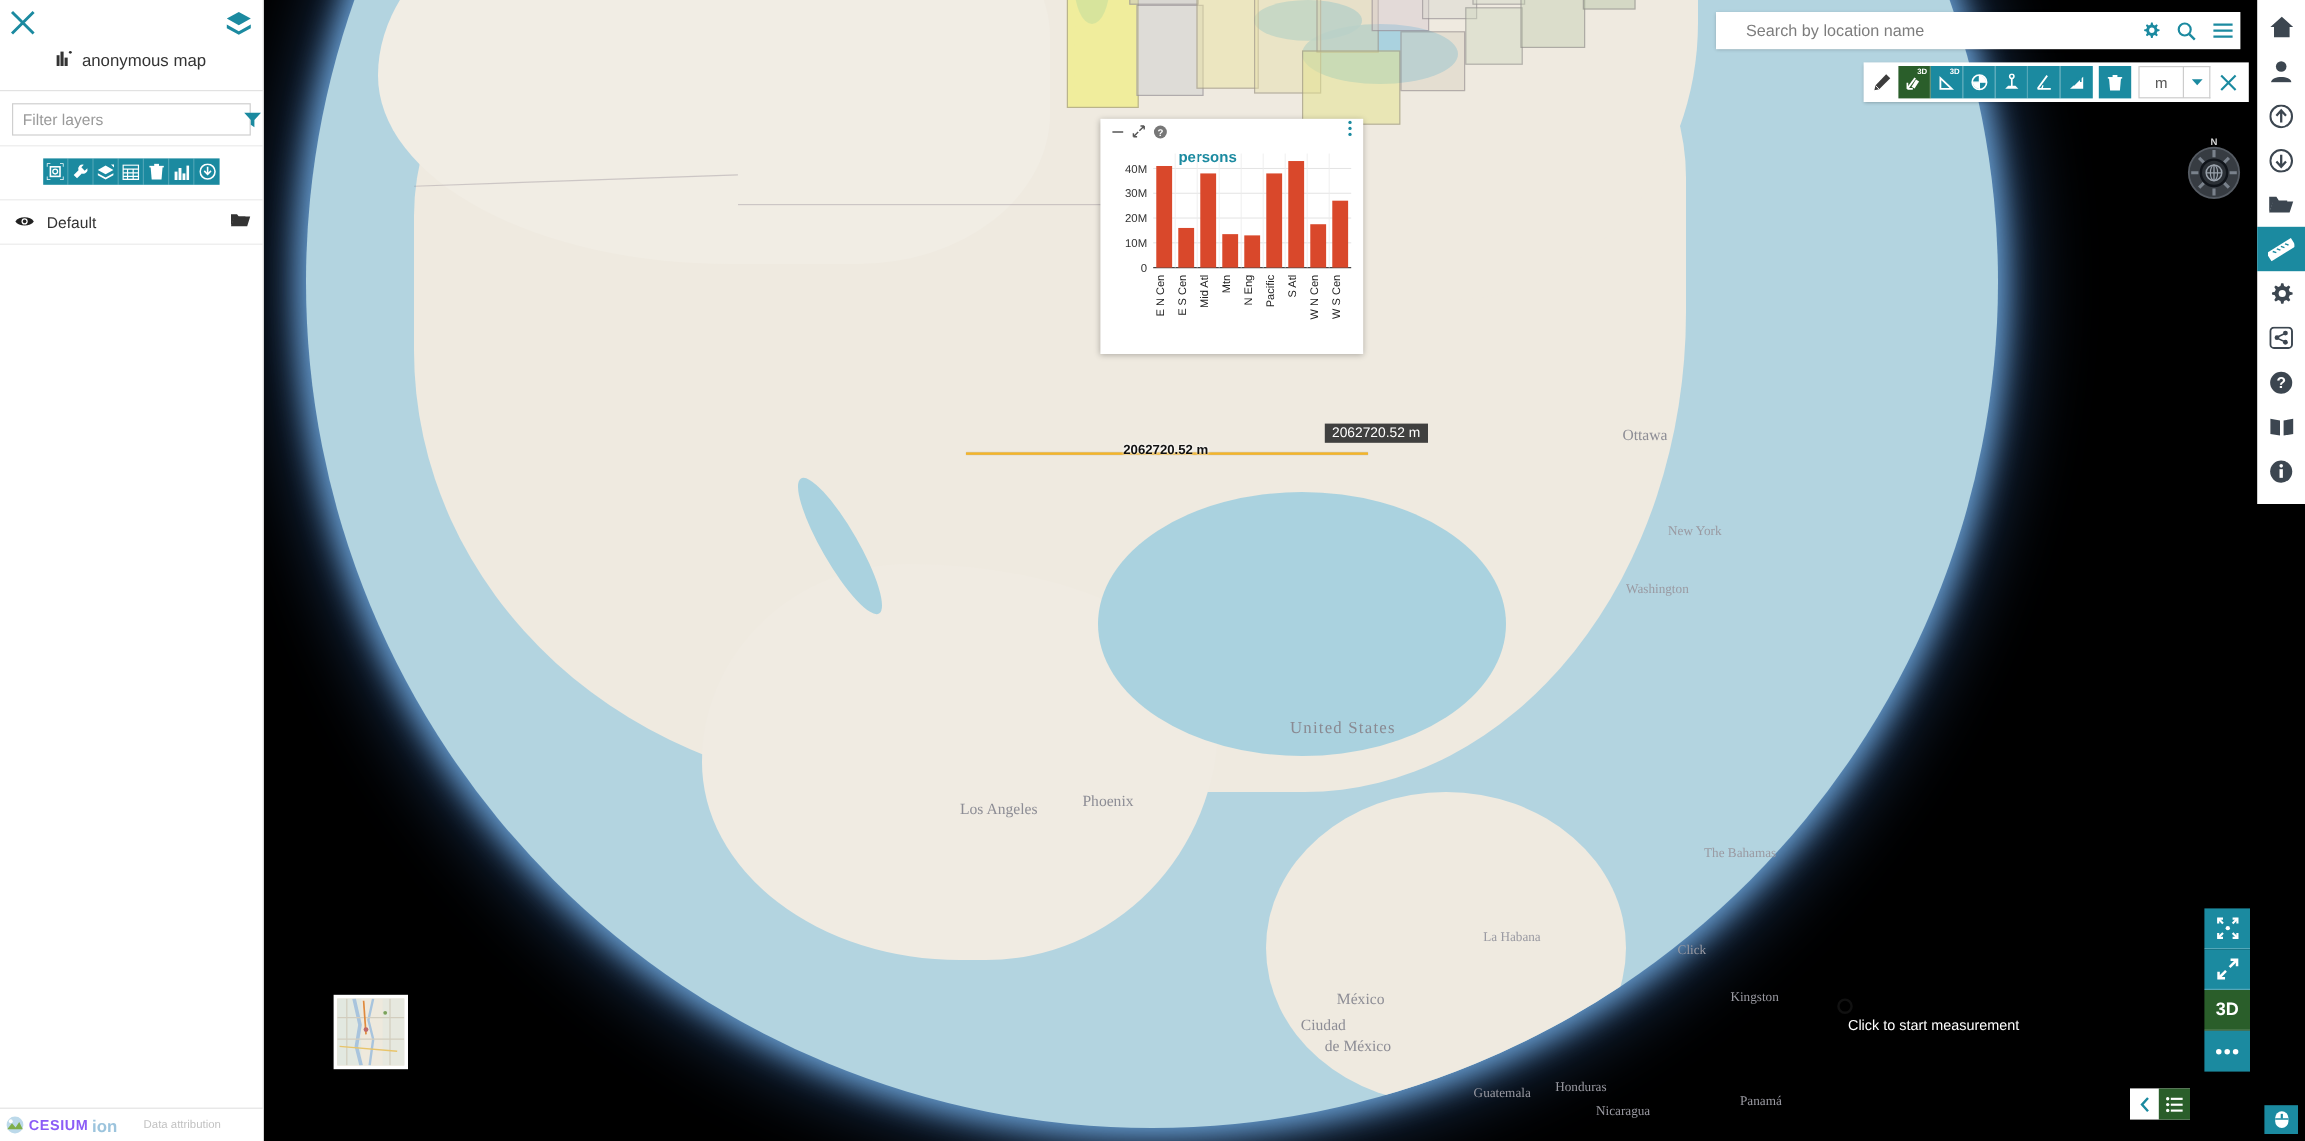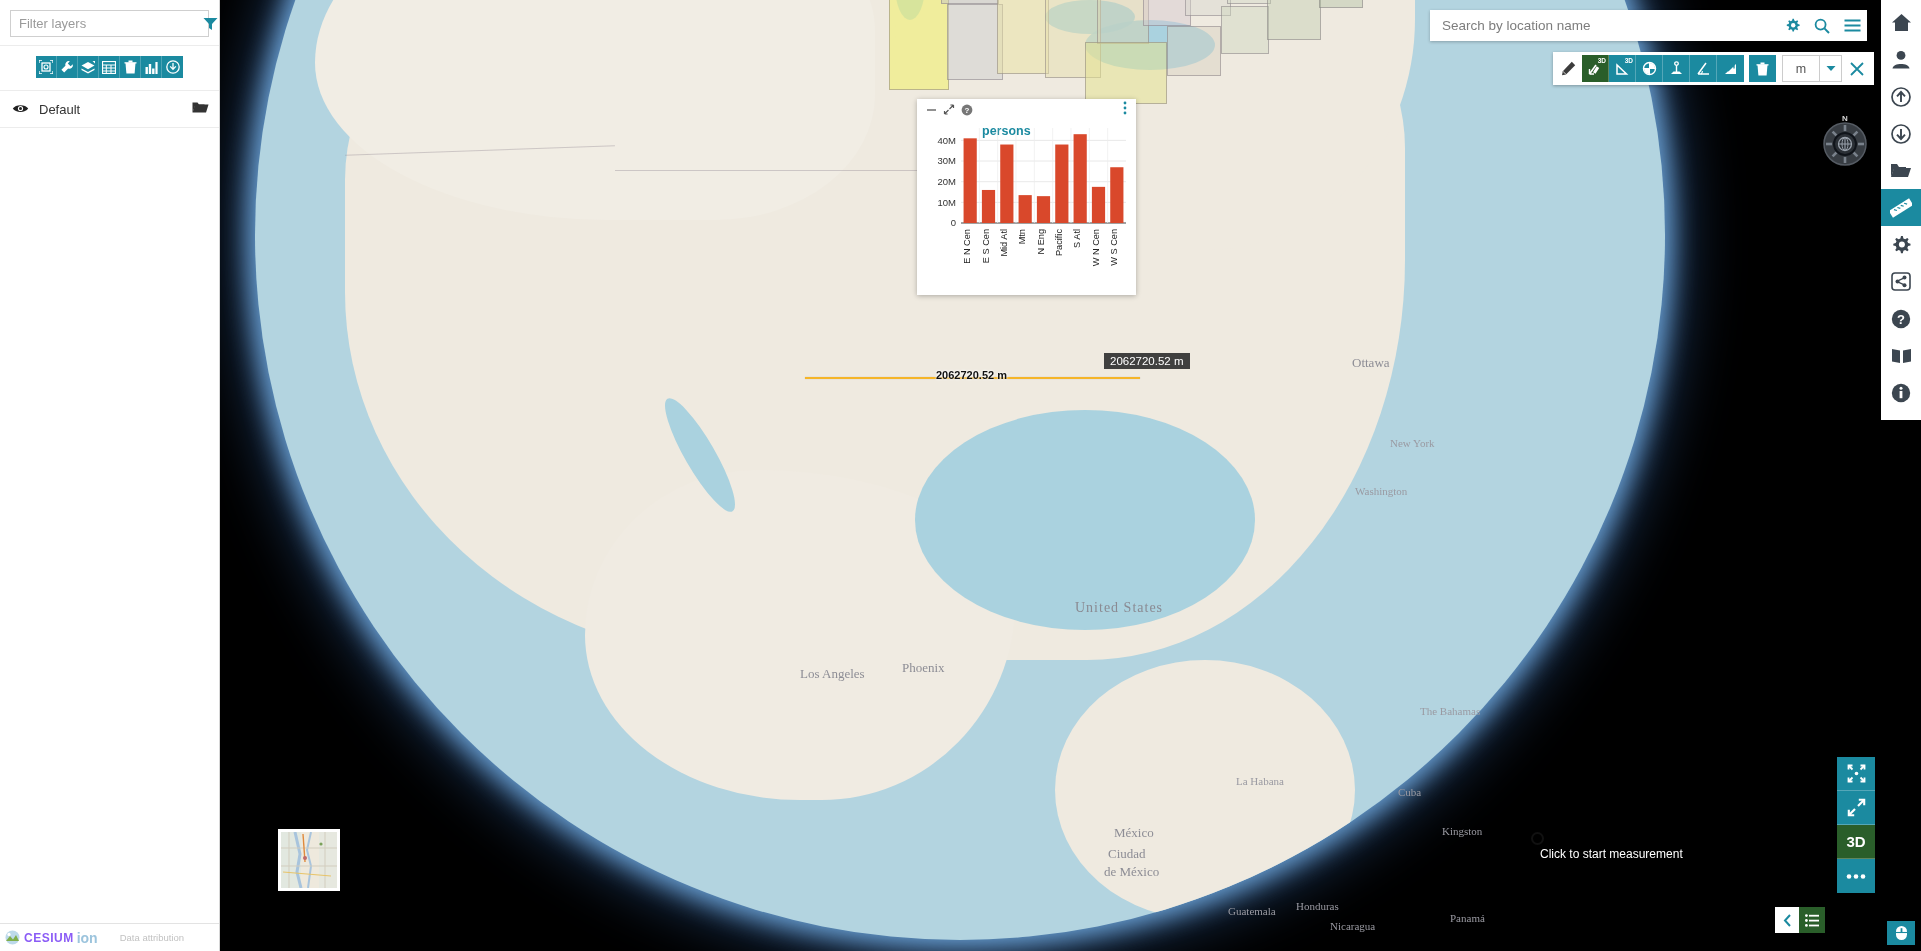--- a/index.html
+++ b/index.html
@@ -151,21 +151,21 @@
   .attrib-word { font-size: 9.5px; color: #c2c2c2; padding-left: 16px; }
 
   
   #search-bar {
     position: absolute; left: 1430px; top: 10px; width: 437px; height: 31px;
     background:#fff; display:flex; align-items:center; z-index: 35;
     box-shadow: 0 1px 3px rgba(0,0,0,.25);
   }
   #search-bar input {
     flex: 1; border: 0; outline: none; font-size: 13.5px; color: #6f6f6f;
-    padding: 0 12px; background: transparent; font-family: "Liberation Sans", sans-serif;
+    padding: 0 25px; background: transparent; font-family: "Liberation Sans", sans-serif;
   }
   #search-bar input::placeholder { color: #7d7d7d; }
   .sb-btn { width: 30px; height:31px; display:flex; align-items:center; justify-content:center; cursor:pointer;}
 
   
   #measure-toolbar {
     position: absolute; left: 1553px; top: 52px; height: 33px;
     background:#fff; display:flex; align-items:center; z-index: 35;
     box-shadow: 0 1px 3px rgba(0,0,0,.3);
     padding: 0 2px;
@@ -333,41 +333,65 @@
     </div>
 
     <div id="map-labels">
         <div class="place-label mid" style="left: 1352px; top: 355px;">Ottawa</div>
         <div class="place-label sm" style="left: 1390px; top: 437px;">New York</div>
         <div class="place-label sm" style="left: 1355px; top: 485px;">Washington</div>
         <div class="place-label country" style="left: 1075px; top: 600px;">United States</div>
         <div class="place-label mid" style="left: 800px; top: 666px;">Los Angeles</div>
         <div class="place-label mid" style="left: 902px; top: 660px;">Phoenix</div>
         <div class="place-label mid" style="left: 1114px; top: 825px;">México</div>
-        <div class="place-label mid" style="left: 1108px; top: 846px;">Ciudad</div>
+        <div class="place-label mid" style="left: 1084px; top: 846px;">Ciudad</div>
         <div class="place-label mid" style="left: 1104px; top: 864px;">de México</div>
         <div class="place-label sm" style="left: 1236px; top: 775px;">La Habana</div>
-        <div class="place-label sm" style="left: 1398px; top: 786px;">Cuba</div>
+        <div class="place-label sm" style="left: 1398px; top: 786px;">Click</div>
         <div class="place-label sm" style="left: 1420px; top: 705px;">The Bahamas</div>
         <div class="place-label sm" style="left: 1442px; top: 825px;">Kingston</div>
         <div class="place-label sm" style="left: 1296px; top: 900px;">Honduras</div>
         <div class="place-label sm" style="left: 1330px; top: 920px;">Nicaragua</div>
         <div class="place-label sm" style="left: 1228px; top: 905px;">Guatemala</div>
         <div class="place-label sm" style="left: 1450px; top: 912px;">Panamá</div>
       </div>
   </div>
 
   <div class="measure-line" style="left:805px; top:377px; width:335px;"></div>
   <div class="measure-label-inline" style="left:936px; top:369px;">2062720.52 m</div>
   <div class="measure-tooltip" style="left:1104px; top:353px;">2062720.52 m</div>
   <div class="cursor-ring" style="left:1531px; top:832px;"></div>
   <div class="cursor-hint" style="left:1540px; top:847px;">Click to start measurement</div>
 
   <div id="left-panel">
 
+    <div class="lp-top">
+      <div class="lp-close">
+        <svg width="26" height="26" viewBox="0 0 26 26">
+          <path d="M4 4 L22 22 M22 4 L4 22" stroke="#1b8aa0" stroke-width="2.4" fill="none"></path>
+        </svg>
+      </div>
+      <div class="lp-layers-icon">
+        <svg width="24" height="22" viewBox="0 0 24 22">
+          <path d="M12 2 L22 7.5 L12 13 L2 7.5 Z" fill="#1b8aa0"></path>
+          <path d="M2 12.5 L12 18 L22 12.5 L22 15.5 L12 21 L2 15.5 Z" fill="#1b8aa0"></path>
+        </svg>
+      </div>
+      <div class="lp-title">
+        <span>
+          <svg width="14" height="13" viewBox="0 0 14 13">
+            <rect x="0" y="4" width="2.6" height="9" fill="#333"></rect>
+            <rect x="3.4" y="1" width="2.6" height="12" fill="#333"></rect>
+            <rect x="6.8" y="6" width="2.6" height="7" fill="#333"></rect>
+            <circle cx="11.6" cy="1.6" r="1.2" fill="#333"></circle>
+          </svg>
+        </span>
+        <span>anonymous map</span>
+      </div>
+    </div>
 
     <div class="lp-filter-row">
       <div class="lp-filter-box">
         <input type="text" placeholder="Filter layers" style="">
         <div class="lp-filter-icon">
           <svg width="15" height="14" viewBox="0 0 15 14">
             <path d="M0.5 1 L14.5 1 L9 7 L9 13 L6 11 L6 7 Z" fill="#1b8aa0"></path>
           </svg>
         </div>
       </div>

